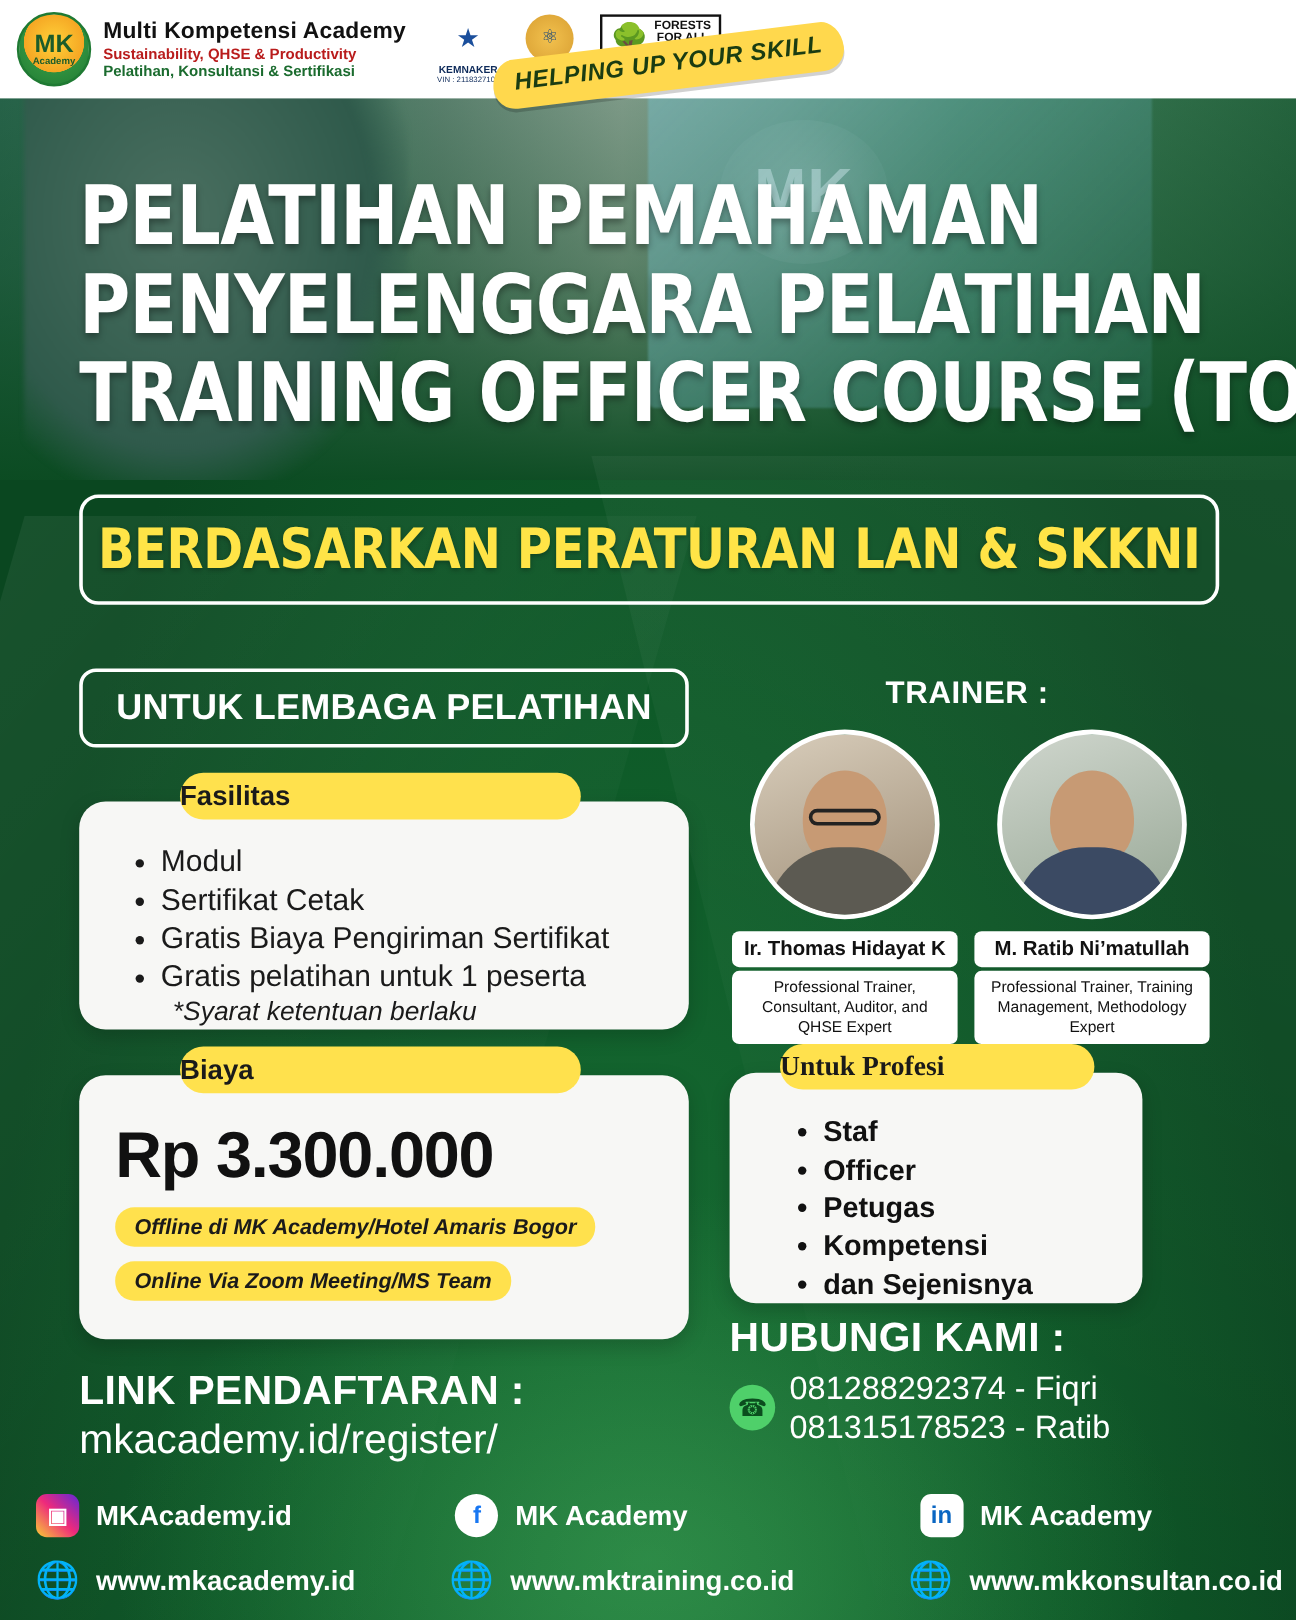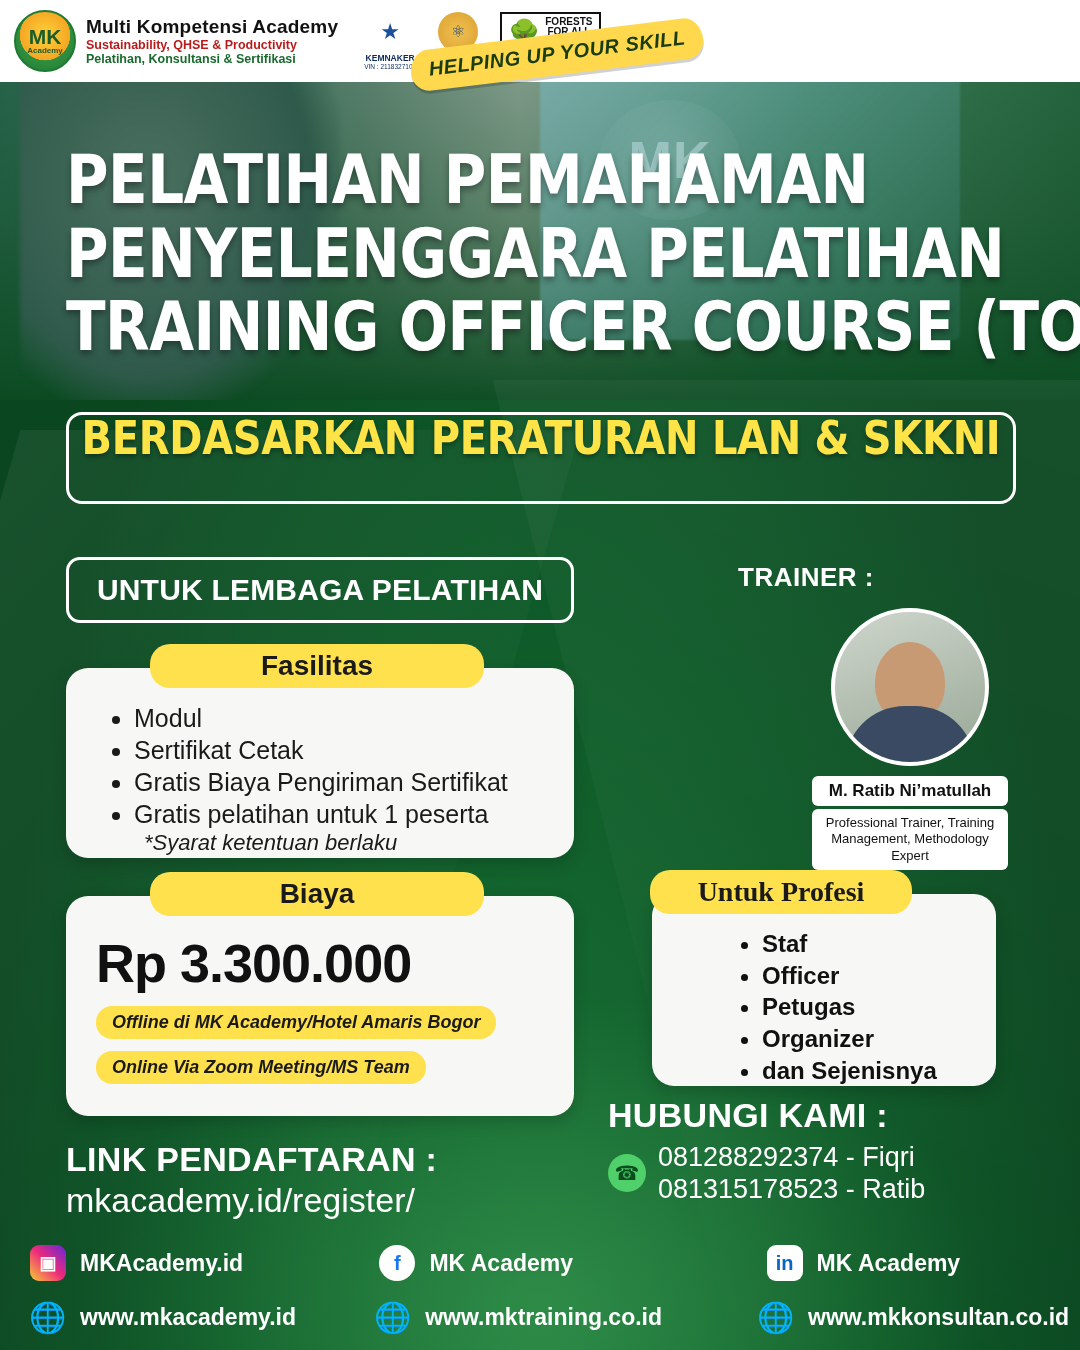--- a/index.html
+++ b/index.html
@@ -125,21 +125,21 @@
     letter-spacing: -0.5px;
     text-shadow: 0 3px 6px rgba(0,0,0,.35);
     font-family: "DejaVu Sans", "Liberation Sans", sans-serif;
     transform: scaleY(1.18); transform-origin: left top;
     margin-bottom: 18px;
     white-space: nowrap;
   }
   .subtitle-box {
     position: absolute; top: 412px; left: 66px; width: 950px; height: 92px;
     border: 3px solid #ffffff; border-radius: 16px;
-    display: flex; align-items: flex-start; justify-content: center;
+    display: flex; align-items: center; justify-content: center;
     z-index: 20;
   }
   .subtitle-box span {
     color: #ffe447; font-weight: 900; font-size: 40px; letter-spacing: -0.3px;
     transform: scaleY(1.16);
     font-family: "DejaVu Sans", "Liberation Sans", sans-serif;
     text-shadow: 0 2px 4px rgba(0,0,0,.3);
   }
 
   
@@ -148,22 +148,22 @@
     border: 3px solid #ffffff; border-radius: 14px;
     display: flex; align-items: center; justify-content: center;
     z-index: 20;
   }
   .untuk-lembaga span {
     color: #ffffff; font-weight: bold; font-size: 30px; letter-spacing: .2px;
   }
 
   .pill-label {
     background: #ffe14d; color: #1a1a1a; font-weight: bold;
-    border-radius: 20px; text-align: center;
-    font-size: 28px; padding: 6px 0;
+    border-radius: 20px; text-align: left;
+    font-size: 23px; padding: 6px 0;
     position: absolute; z-index: 22;
   }
   .card {
     position: absolute; background: #f7f7f5; border-radius: 22px;
     z-index: 21; box-shadow: 0 6px 16px rgba(0,0,0,.18);
   }
 
   #fasilitas-pill { top: 644px; left: 150px; width: 334px; }
   #fasilitas-card { top: 668px; left: 66px; width: 508px; height: 190px; padding: 34px 22px 14px 44px; }
   #fasilitas-card ul { list-style: disc; margin-left: 24px; }
@@ -214,21 +214,21 @@
     border-radius: 6px; padding: 5px 6px; margin-top: 10px;
   }
   .trainer .role {
     background: #ffffff; color: #111; font-size: 13px; line-height: 1.25;
     border-radius: 6px; padding: 6px 6px; margin-top: 3px;
   }
   #trainer-1 { top: 608px; left: 610px; width: 188px; }
   #trainer-2 { top: 608px; left: 812px; width: 196px; }
 
   #profesi-pill { top: 870px; left: 650px; width: 262px; font-family: Liberation Serif, serif; }
-  #profesi-card { top: 894px; left: 608px; width: 344px; height: 192px; padding: 34px 10px 10px 88px; margin-left: 44px; }
+  #profesi-card { top: 894px; left: 608px; width: 344px; height: 192px; padding: 34px 10px 10px 56px; }
   #profesi-card li { font-size: 24px; font-weight: bold; color: #111; line-height: 1.32; }
   #profesi-card ul { list-style: disc; margin-left: 22px; }
 
   .contact { position: absolute; top: 1096px; left: 608px; z-index: 22; }
   .contact .h {
     color: #ffffff; font-weight: 900; font-size: 34px; letter-spacing: .3px;
   }
   .contact .row { display: flex; align-items: center; margin-top: 6px; }
   .phone-ic {
     width: 38px; height: 38px; border-radius: 50%; background: #4fd06a;
@@ -341,37 +341,46 @@
     <div class="venue">Online Via Zoom Meeting/MS Team</div>
   </div>
 
   <div class="link-block">
     <div class="lbl">LINK PENDAFTARAN :</div>
     <div class="url">mkacademy.id/register/</div>
   </div>
 
   <div class="trainer-title">TRAINER :</div>
 
+  <div class="trainer t1" id="trainer-1">
+    <div class="photo">
+      <div class="head"></div>
+        <div class="glasses"></div>
+        <div class="body"></div>
+    </div>
+    <div class="name">Ir. Thomas Hidayat K</div>
+    <div class="role">Professional Trainer, Consultant, Auditor, and QHSE Expert</div>
+  </div>
 
   <div class="trainer t2" id="trainer-2">
     <div class="photo">
       <div class="head"></div>
         <div class="body"></div>
     </div>
     <div class="name">M. Ratib Ni’matullah</div>
     <div class="role">Professional Trainer, Training Management, Methodology Expert</div>
   </div>
 
   <div class="pill-label" id="profesi-pill">Untuk Profesi</div>
   <div class="card" id="profesi-card">
     <ul>
       <li>Staf</li>
       <li>Officer</li>
       <li>Petugas</li>
-      <li>Organizer</li>
+      <li>Kompetensi</li>
       <li>dan Sejenisnya</li>
     </ul>
   </div>
 
   <div class="contact">
     <div class="h">HUBUNGI KAMI :</div>
     <div class="row">
       <div class="phone-ic">☎</div>
       <div class="nums">
         <div>081288292374 - Fiqri</div>

